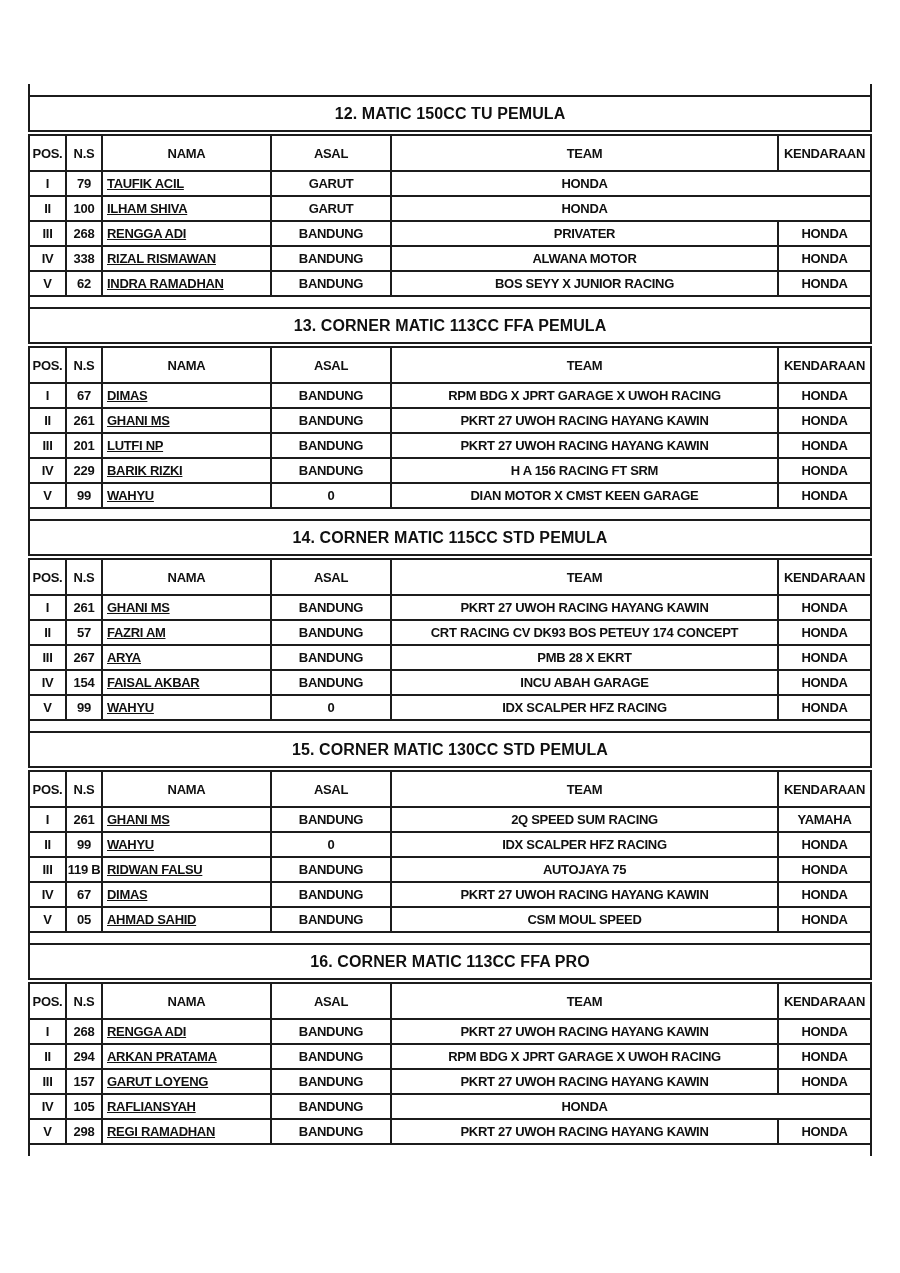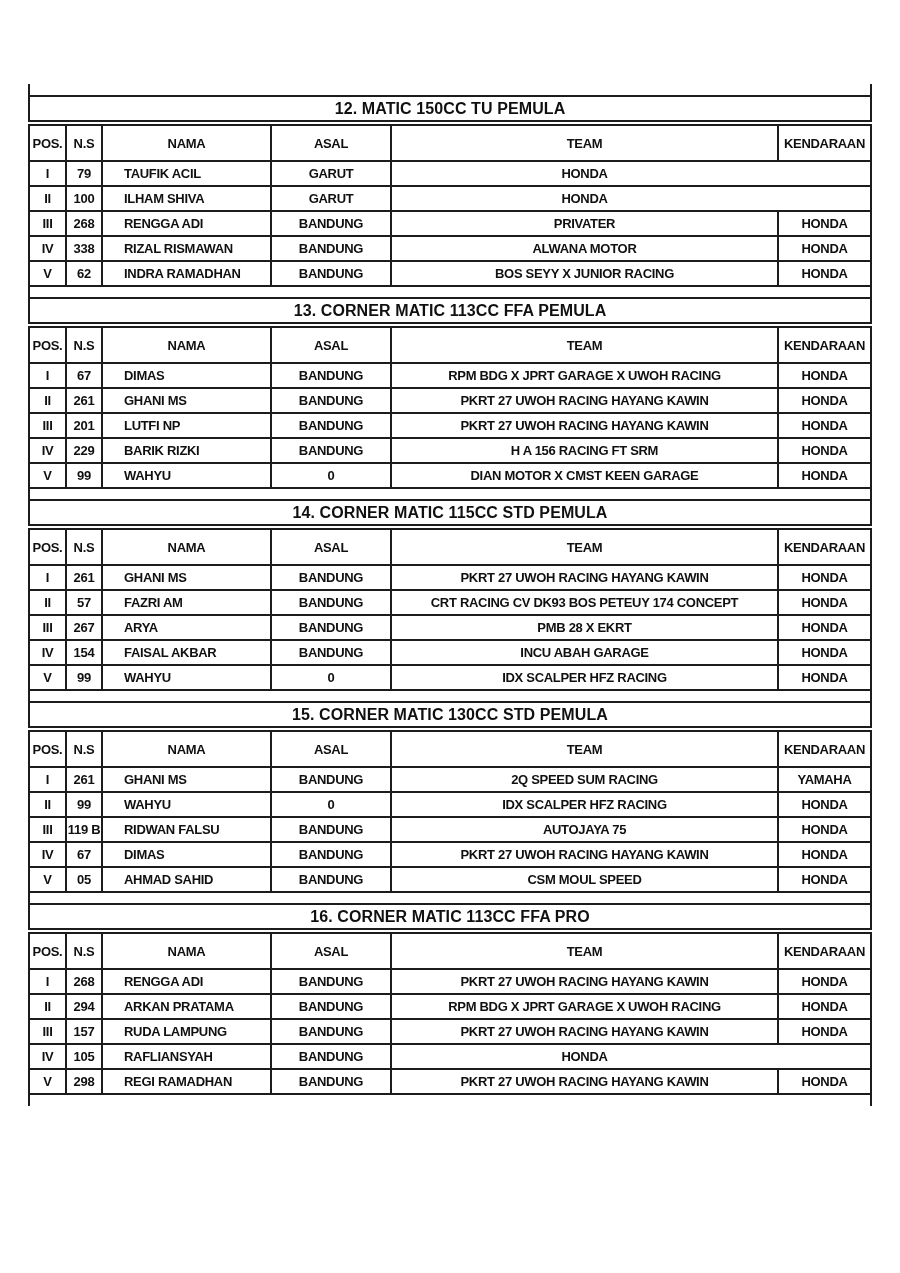--- a/index.html
+++ b/index.html
@@ -23,21 +23,21 @@
     border-left: 2px solid var(--line, #1c1c1c);
     border-right: 2px solid var(--line, #1c1c1c);
   }
   .spacer {
     height: 10px;
     border-left: 2px solid var(--line, #1c1c1c);
     border-right: 2px solid var(--line, #1c1c1c);
   }
   .section-title {
     box-sizing: border-box;
-    height: 27px;
+    height: 37px;
     border: 2px solid var(--line, #1c1c1c);
     display: flex;
     align-items: center;
     justify-content: center;
     font-weight: 700;
     font-size: 16px;
     letter-spacing: 0.1px;
     white-space: nowrap;
   }
   .tbl {
@@ -62,21 +62,22 @@
     justify-content: center;
     font-weight: 700;
     font-size: 13px;
     letter-spacing: -0.3px;
     white-space: nowrap;
     overflow: hidden;
     padding: 0 1px;
   }
   .c-nama {
     justify-content: flex-start;
-    padding-left: 21px;
+    padding-left: 4px;
+    text-decoration: underline;
   }
 </style>
 </head>
 <body>
 
 <div class="page" style="background: rgb(255, 255, 255); color: rgb(16, 16, 16);">
   <div class="sheet">
     <div class="edge-tick"></div>
     <div id="sections-root">
   <section class="race-section">
@@ -364,21 +365,21 @@
     <div class="cell c-ns">294</div>
     <div class="cell c-nama">ARKAN PRATAMA</div>
     <div class="cell c-asal">BANDUNG</div>
     <div class="cell c-team">RPM BDG X JPRT GARAGE X UWOH RACING</div>
     <div class="cell c-kendaraan">HONDA</div>
   </div>
 
   <div class="row data">
     <div class="cell c-pos">III</div>
     <div class="cell c-ns">157</div>
-    <div class="cell c-nama">RUDA LAMPUNG</div>
+    <div class="cell c-nama">GARUT LOYENG</div>
     <div class="cell c-asal">BANDUNG</div>
     <div class="cell c-team">PKRT 27 UWOH RACING HAYANG KAWIN</div>
     <div class="cell c-kendaraan">HONDA</div>
   </div>
 
   <div class="row data">
     <div class="cell c-pos">IV</div>
     <div class="cell c-ns">105</div>
     <div class="cell c-nama">RAFLIANSYAH</div>
     <div class="cell c-asal">BANDUNG</div>

